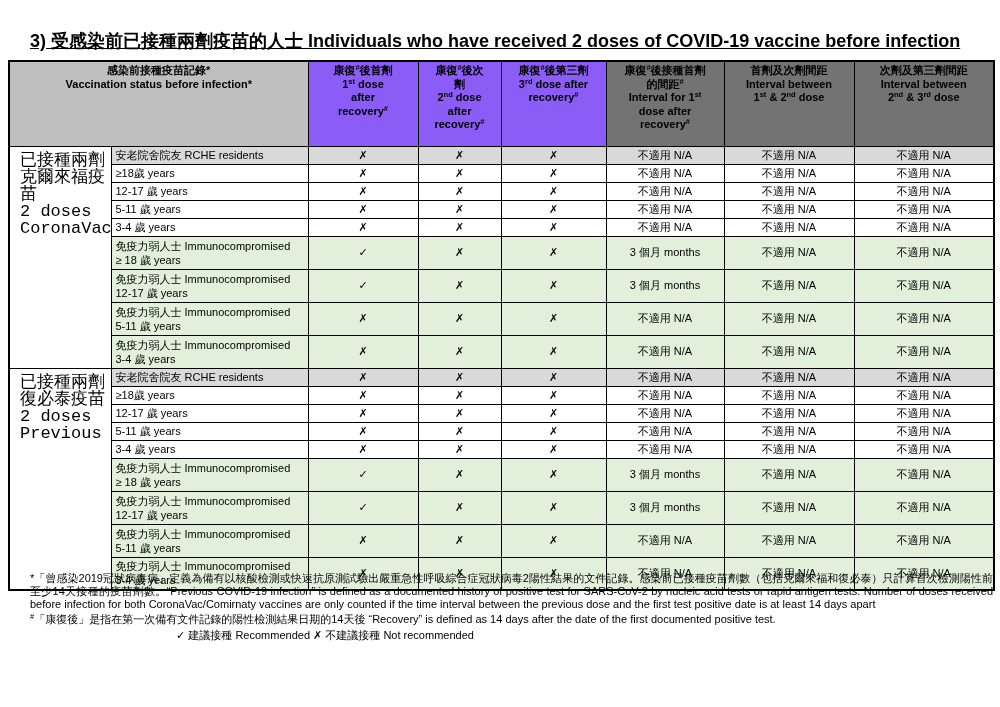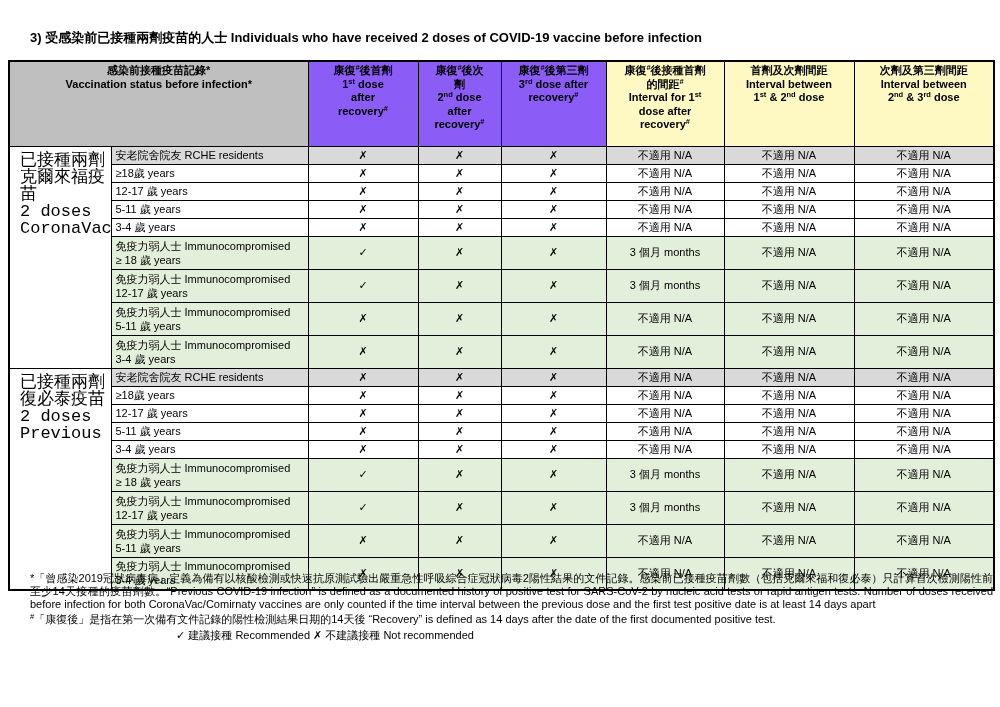--- a/index.html
+++ b/index.html
@@ -4,36 +4,36 @@
 <style>
   * { box-sizing: border-box; }
   html,body { margin:0; padding:0; }
   body {
     width:1000px; height:707px; background:#ffffff; color:#000;
     font-family:"Liberation Sans","DejaVu Sans",sans-serif;
     position:relative; overflow:hidden;
   }
   .title {
     position:absolute; left:30px; top:29px;
-    font-size:13px; font-weight:bold; white-space:nowrap;
+    font-size:18px; font-weight:bold; white-space:nowrap;text-decoration:underline;
   }
   table.vax {
     position:absolute; left:8px; top:60px; width:985px;
     border-collapse:collapse; table-layout:fixed;
     border:2px solid #000;
   }
   .vax th, .vax td { border:1px solid #000; overflow:hidden; }
   .vax thead tr { height:85px;padding-left:24px; }
   .vax th {
     vertical-align:top; font-weight:bold; font-size:11px;
     text-align:center; padding:2px 1px; line-height:13.5px;
   }
   .th-status  { background:#BFBFBF; text-align:left; padding:3px 4px; font-size:11.5px; line-height:15px; }
   .th-peach   { background:#8b5cf6; }
-  .th-orange  { background:#fef9c3; }
+  .th-orange  { background:#737373; }
   sup { font-size:7.5px; line-height:0; vertical-align:4px; }
   .row-single { height:16px; }
   .row-double { height:33px; }
   .group-label {
     background:#fff; vertical-align:top; text-align:left;
     padding:5px 2px 0 10px; font-size:17px; line-height:17px;font-family:Liberation Mono, monospace;
   }
   .row-label {
     text-align:left; padding:0 3px 0 4px; font-size:11px; line-height:14px;
     vertical-align:middle;

